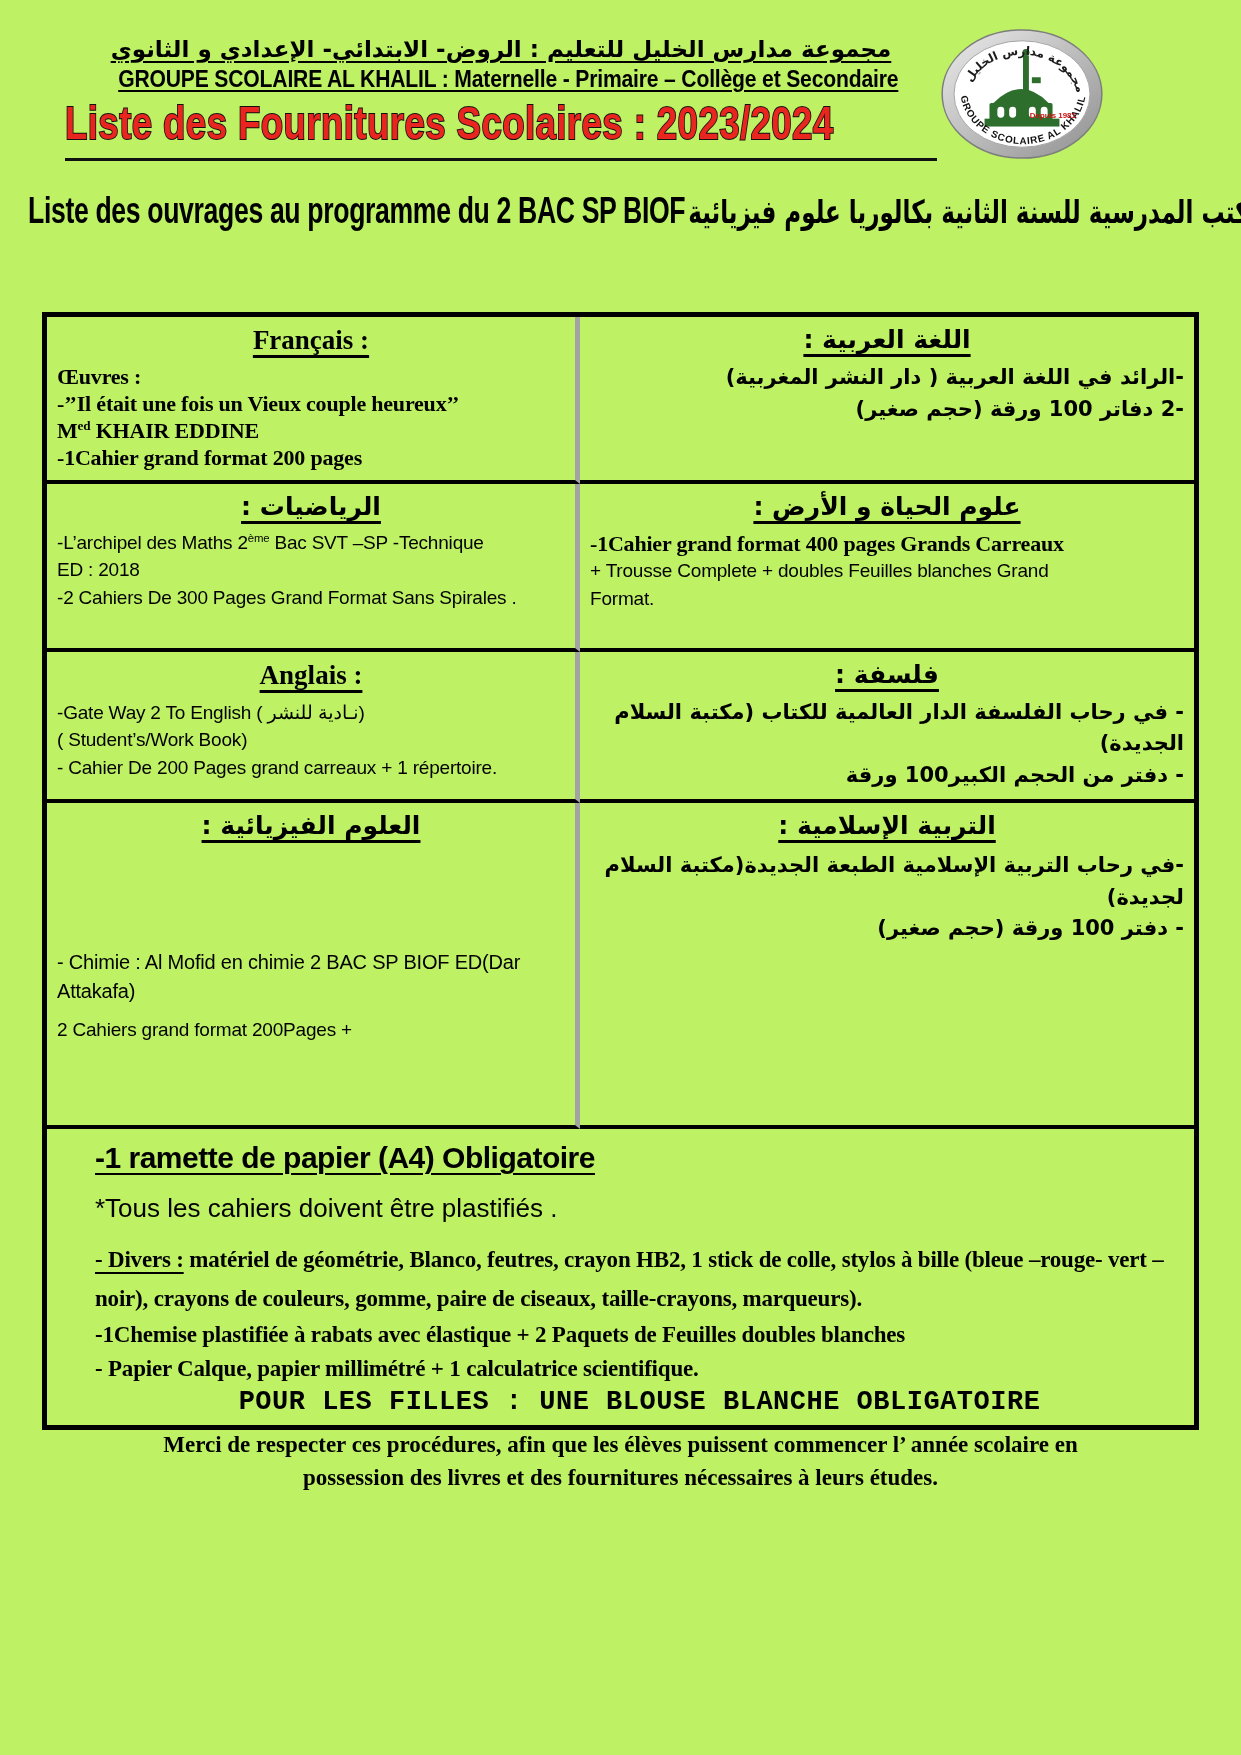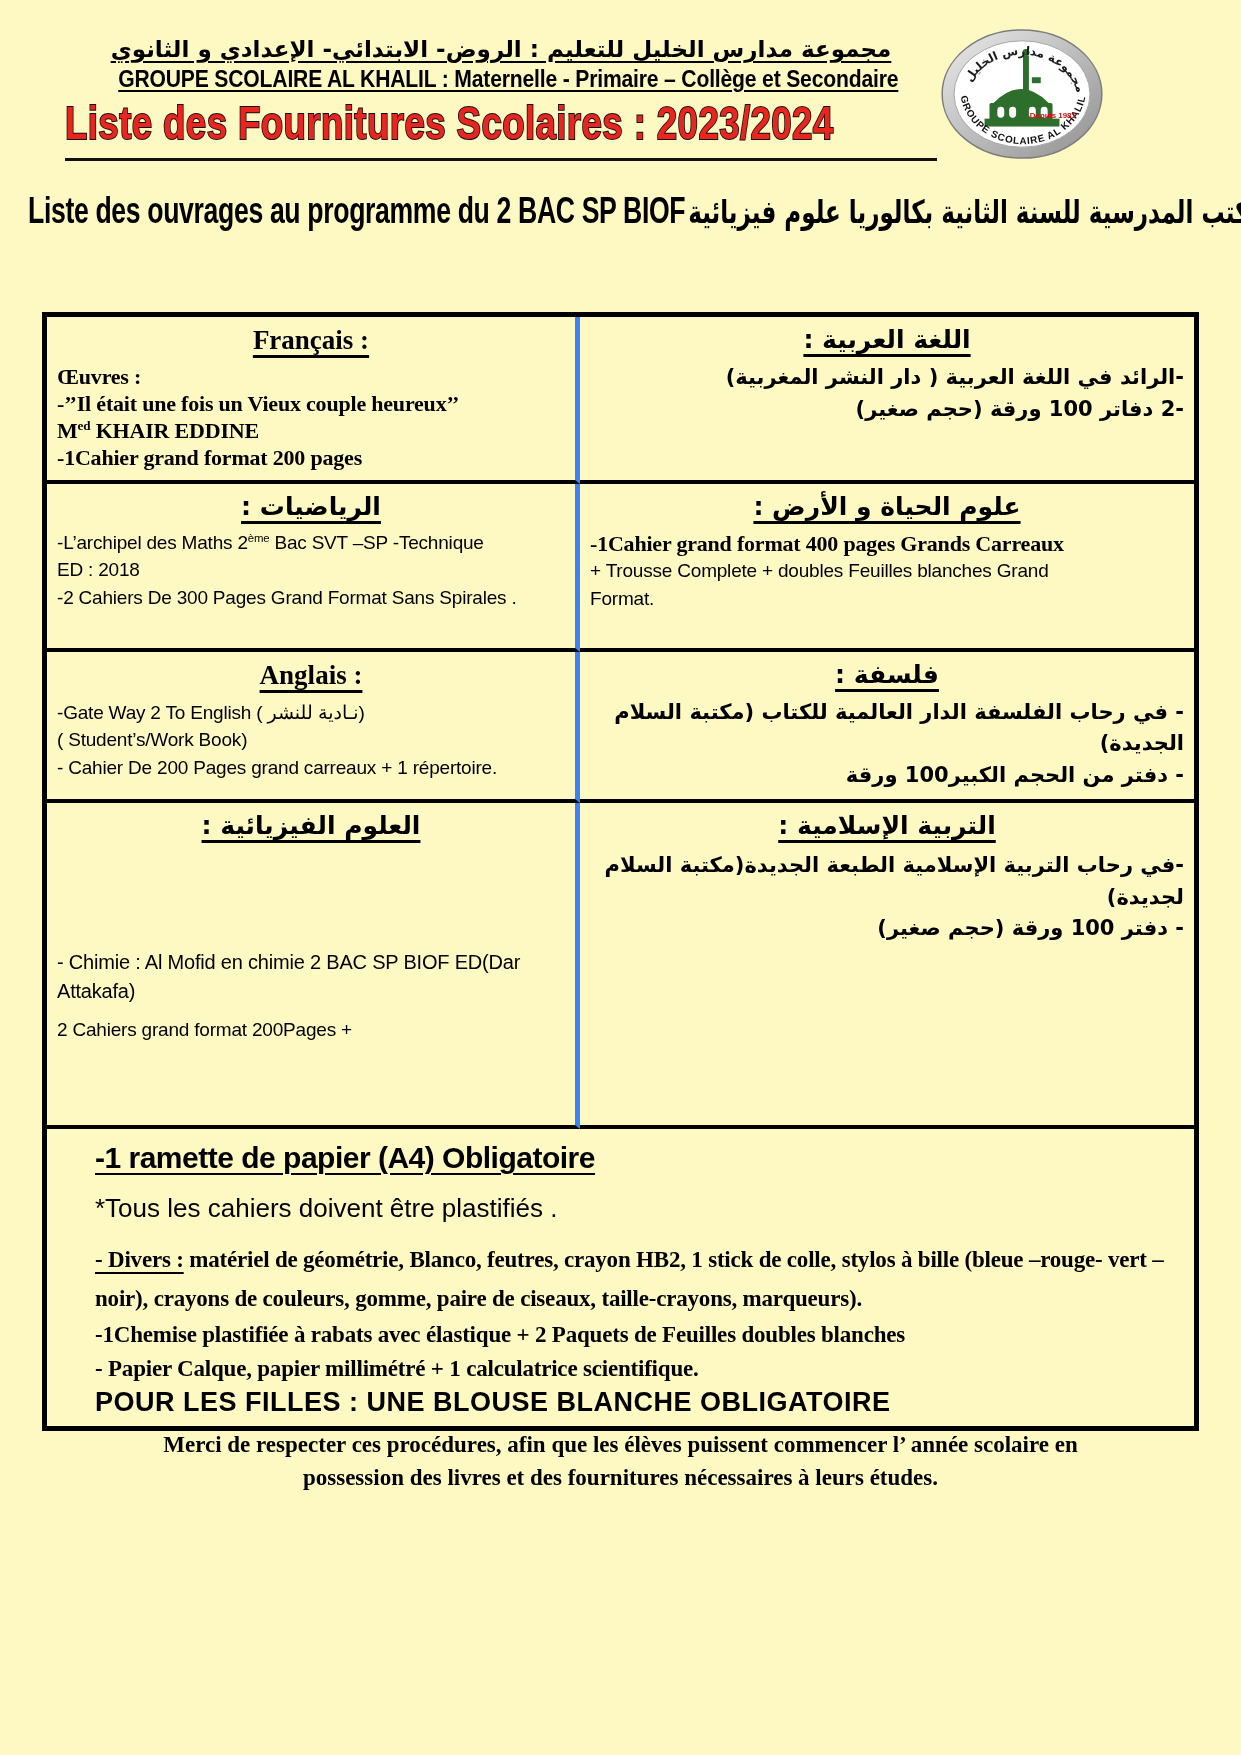--- a/index.html
+++ b/index.html
@@ -1,16 +1,16 @@
 <!DOCTYPE html>
 <html lang="fr"><head>
 <meta charset="utf-8">
 <style>
   html,body{margin:0;padding:0;background:#ffffff;}
-  .page{position:relative;width:1241px;height:1755px;background:#fef9c3;color:#000;overflow:hidden;
+  .page{position:relative;width:1241px;height:1755px;background:#bef264;color:#000;overflow:hidden;
         font-family:"Liberation Serif",serif;}
   
   .header-block{position:absolute;top:36px;left:65px;width:872px;text-align:center;
                 border-bottom:3px solid #111;padding-bottom:8px;}
   .hdr-ar{font-family:"DejaVu Sans",sans-serif;font-weight:bold;font-size:23px;
           text-decoration:underline;text-underline-offset:4px;direction:rtl;}
   .hdr-fr-wrap{margin-top:3px;white-space:nowrap;}
   .hdr-fr{display:inline-block;transform:scaleX(0.88);transform-origin:center;
           font-family:"Liberation Sans",sans-serif;font-weight:bold;font-size:24px;
           text-decoration:underline;text-underline-offset:3px;letter-spacing:-0.2px;}
@@ -22,21 +22,21 @@
   .logo{position:absolute;top:26px;left:938px;width:168px;height:138px;}
   
   .subtitle{position:absolute;top:190px;left:28px;width:1200px;white-space:nowrap;}
   .subtitle-inner{display:inline-block;transform:scaleX(0.72);transform-origin:left center;}
   .subtitle-fr{font-family:"Liberation Sans",sans-serif;font-weight:900;font-size:37px;letter-spacing:-0.5px;}
   .subtitle-ar{font-family:"DejaVu Sans",sans-serif;font-weight:bold;font-size:32px;}
   
   .tbl{position:absolute;top:312px;left:42px;width:1157px;border:5px solid #000;
        display:grid;grid-template-columns:533px 1fr;box-sizing:border-box;}
   .c{box-sizing:border-box;padding:6px 10px 8px;}
-  .lc{border-right:5px solid #3b82f6;}
+  .lc{border-right:5px solid #a3a3a3;}
   .rb{border-bottom:4px solid #000;}
   .r1{min-height:146px}.r2{min-height:168px}.r3{min-height:130px}.r4{min-height:326px}
   .r5{min-height:258px;grid-column:1 / -1;padding-left:48px;}
   .chead{text-align:center;font-weight:bold;font-size:27px;margin:2px 0 8px;
          text-decoration:underline;text-underline-offset:6px;text-decoration-thickness:2.5px;}
   .chead.ar{font-family:"DejaVu Sans",sans-serif;font-size:25px;direction:rtl;}
   .serif-line{font-family:"Liberation Serif",serif;font-weight:bold;font-size:22px;
               line-height:1.22;letter-spacing:-0.2px;}
   .sans-line{font-family:"Liberation Sans",sans-serif;font-weight:normal;font-size:19px;
              line-height:1.45;letter-spacing:-0.2px;}
@@ -49,21 +49,21 @@
   
   .ramette{font-family:"Liberation Sans",sans-serif;font-weight:900;font-size:30px;
            letter-spacing:-0.5px;text-decoration:underline;text-decoration-thickness:2px;
            text-underline-offset:5px;margin:6px 0 18px;}
   .plast{font-family:"Liberation Sans",sans-serif;font-weight:normal;font-size:26px;margin:0 0 16px;}
   .divers{font-family:"Liberation Serif",serif;font-weight:bold;font-size:23px;line-height:1.7;
           letter-spacing:-0.2px;margin:0;}
   .divers-label{text-decoration:underline;text-underline-offset:5px;}
   .serif-para{font-family:"Liberation Serif",serif;font-weight:bold;font-size:23px;
               line-height:1.45;letter-spacing:-0.2px;margin:0;}
-  .filles{font-family:Liberation Sans, sans-serif;font-weight:900;
+  .filles{text-align:center;font-family:Liberation Mono, monospace;font-weight:900;
           font-size:27px;letter-spacing:0.5px;margin-top:2px;}
   
   .footer{position:absolute;top:1428px;left:0;width:1241px;text-align:center;
           font-family:"Liberation Serif",serif;font-weight:bold;font-size:23px;line-height:1.45;}
 </style>
 </head>
 <body>
 
 <div class="page">
 

